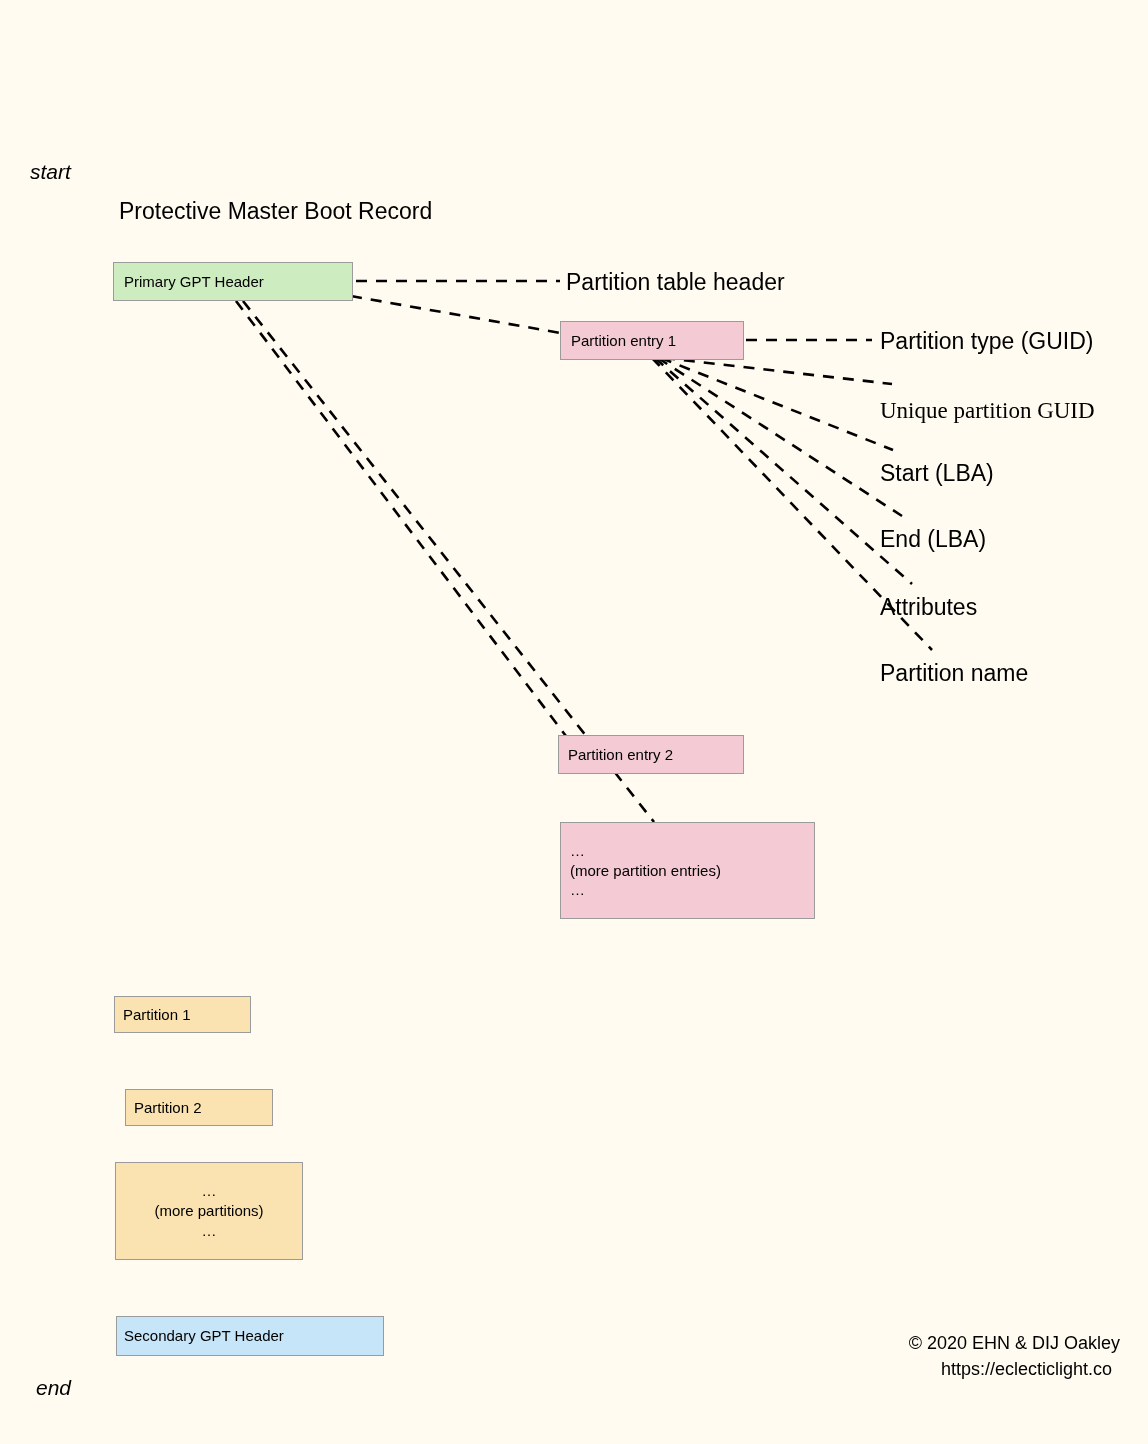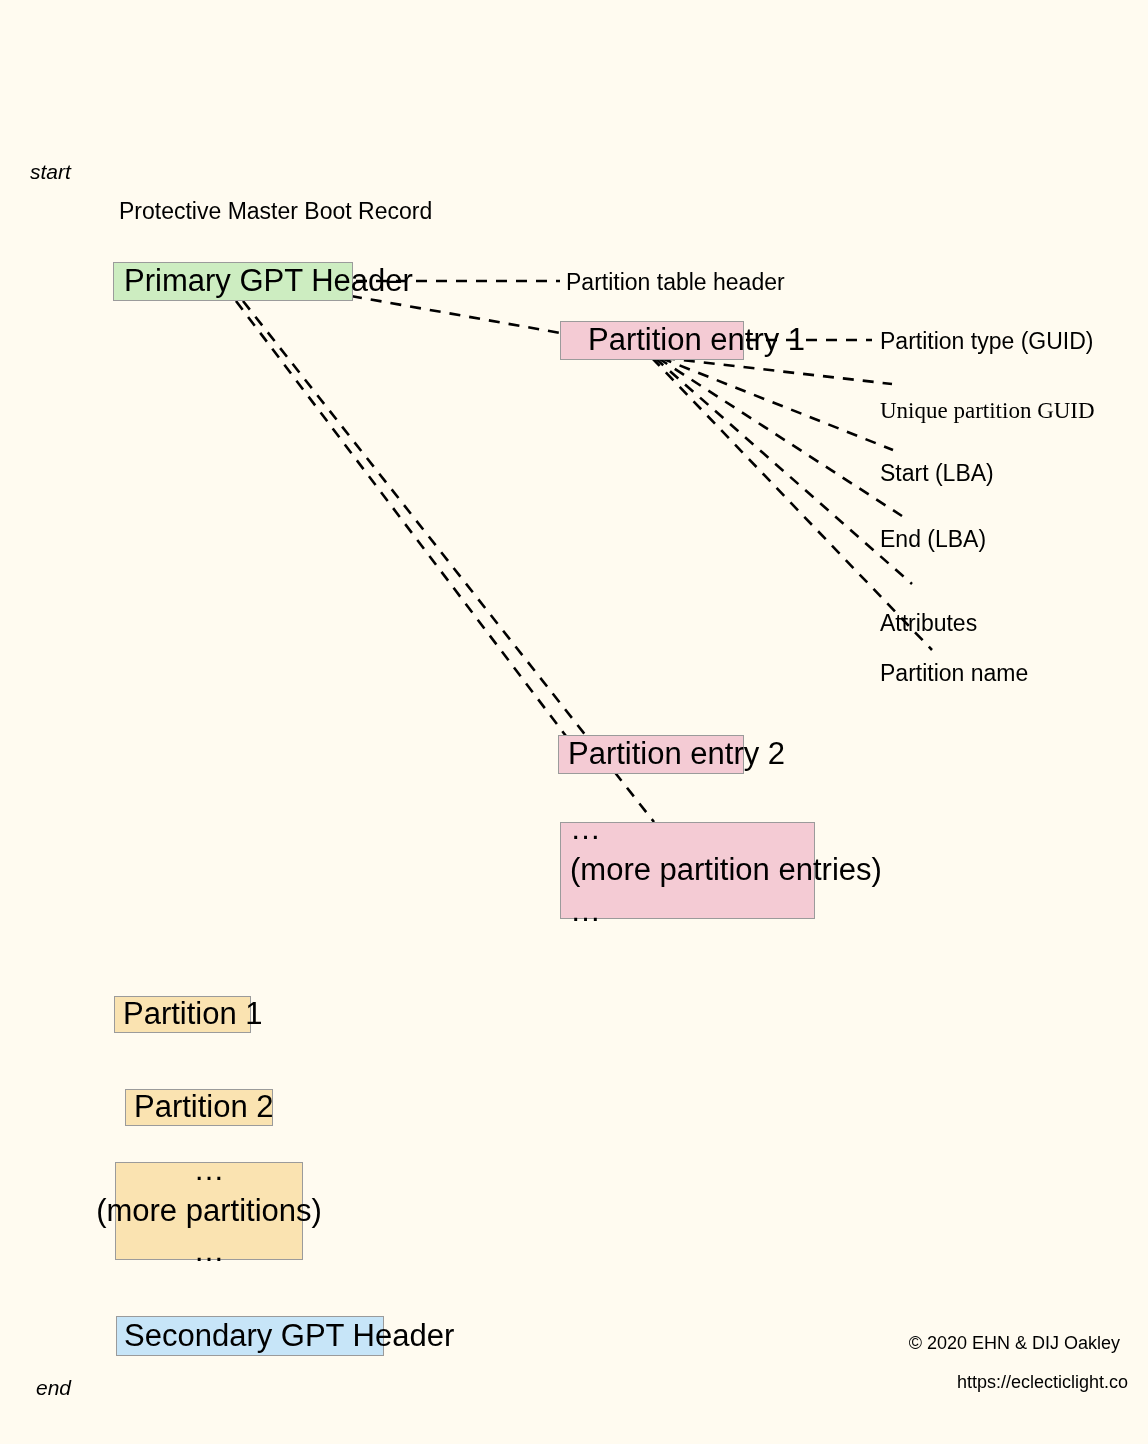--- a/index.html
+++ b/index.html
@@ -50,21 +50,21 @@
     position: absolute;
     font-size: 23px;
     white-space: nowrap;
     line-height: 1.15;
   }
   .node {
     position: absolute;
     box-sizing: border-box;
     border-radius: 0;
     border: 1px solid #9b9b9b;
-    font-size: 31px;
+    font-size: 15px;
     line-height: 1.32;
     display: flex;
     align-items: center;
     white-space: pre;
   }
   .node.single {
     justify-content: flex-start;
   }
   .node.multi-left {
     justify-content: flex-start;
@@ -123,33 +123,33 @@
   <div class="marker" style="left:30px; top:160px;text-align:right;">start</div>
 
   <div class="plain-label" style="left:119px; top:198px;">Protective Master Boot Record</div>
 
   <div class="node green single" style="left:113px; top:262px; width:240px; height:39px; padding-left:10px;">
     <span class="node-text">Primary GPT Header</span>
   </div>
 
   <div class="plain-label" style="left:566px; top:269px;">Partition table header</div>
 
-  <div class="node pink single" style="left:560px; top:321px; width:184px; height:39px; padding-left:27px;">
+  <div class="node pink single" style="left:560px; top:321px; width:184px; height:39px; padding-left:10px;">
     <span class="node-text">Partition entry 1</span>
   </div>
 
   <div class="plain-label" style="left:880px; top:328px;">Partition type (GUID)</div>
 
   <div class="plain-label" style="left:880px; top:398px;font-family:Liberation Serif, serif;">Unique partition GUID</div>
 
   <div class="plain-label" style="left:880px; top:460px;">Start (LBA)</div>
 
   <div class="plain-label" style="left:880px; top:526px;">End (LBA)</div>
 
-  <div class="plain-label" style="left:880px; top:610px;">Attributes</div>
+  <div class="plain-label" style="left:880px; top:594px;">Attributes</div>
 
   <div class="plain-label" style="left:880px; top:660px;">Partition name</div>
 
   <div class="node pink single" style="left:558px; top:735px; width:186px; height:39px; padding-left:9px;">
     <span class="node-text">Partition entry 2</span>
   </div>
 
   <div class="node pink multi-left" style="left:560px; top:822px; width:255px; height:97px; padding-left:9px;">
     <span class="node-text">…
 (more partition entries)
@@ -170,15 +170,15 @@
 …</span>
   </div>
 
   <div class="node blue single" style="left:116px; top:1316px; width:268px; height:40px; padding-left:7px;">
     <span class="node-text">Secondary GPT Header</span>
   </div>
 
   <div class="marker" style="left:36px; top:1376px;">end</div>
 
   <div class="credits" style="right:28px; top:1330px;">© 2020 EHN &amp; DIJ Oakley</div>
-  <div class="credits" style="right:20px; top:1356px;margin-top:13px;">https://eclecticlight.co</div>
+  <div class="credits" style="right:36px; top:1356px;">https://eclecticlight.co</div>
 
 </div>
 
 </body></html>

